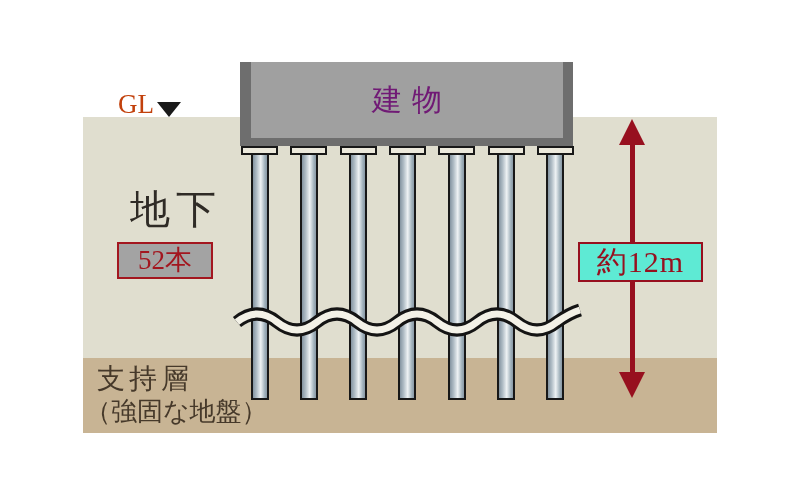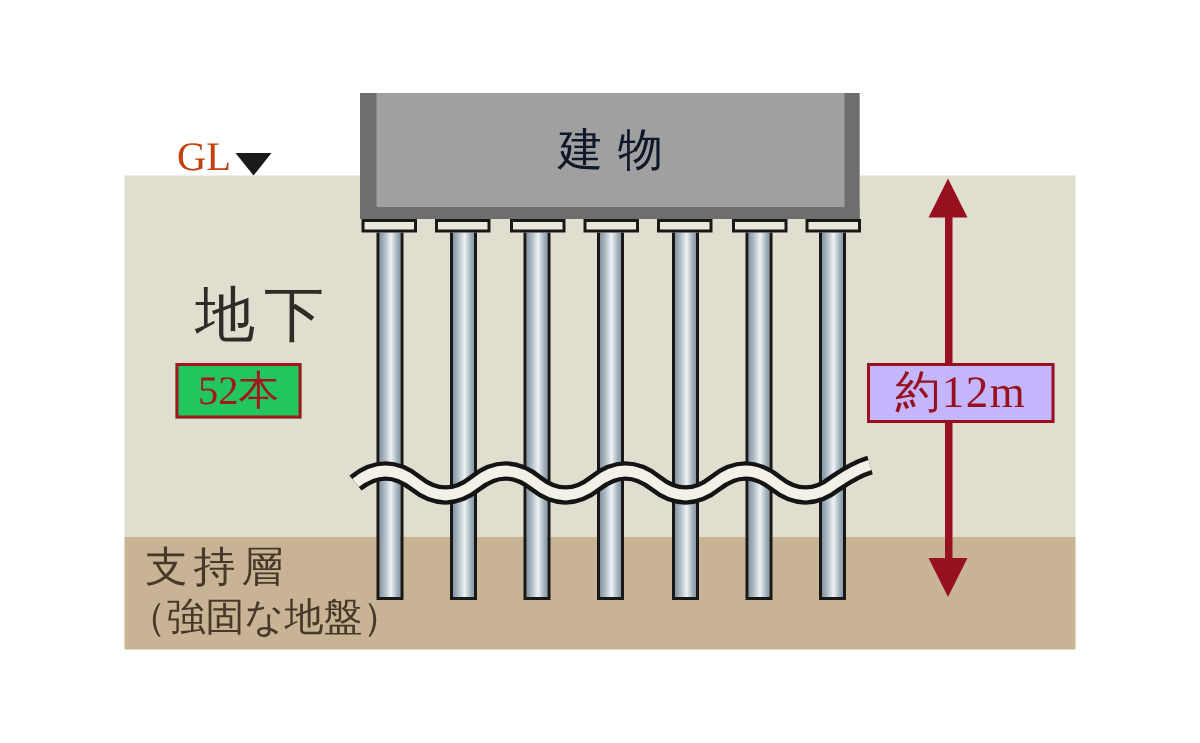--- a/index.html
+++ b/index.html
@@ -15,47 +15,47 @@
   .gl-text{font-size:27px;line-height:25px;color:#c2410c;}
   .gl-tri{width:0;height:0;border-left:12px solid transparent;border-right:12px solid transparent;
           border-top:15px solid #1a1a1a;margin-left:3px;margin-bottom:0px;}
   
   .building{position:absolute;left:240px;top:62px;width:333px;height:84px;box-sizing:border-box;
     background:var(--building-fill,#a0a0a0);
     border-left:11px solid var(--building-border,#6e6e6e);
     border-right:10px solid var(--building-border,#6e6e6e);
     border-bottom:8px solid var(--building-border,#6e6e6e);
     display:flex;align-items:center;justify-content:center;z-index:5;}
-  .building-label{color:#0f172a;font-size:30px;letter-spacing:10px;padding-left:10px;}
+  .building-label{color:#701a75;font-size:30px;letter-spacing:10px;padding-left:10px;}
   
   .pile-cap{position:absolute;height:9px;width:37px;box-sizing:border-box;background:#ece9dc;
     border:2px solid #181818;z-index:3;}
   .pile-shaft{position:absolute;width:18px;box-sizing:border-box;top:150px;height:250px;
     border:2px solid #181818;
     background:linear-gradient(90deg,#8494a1 0%,#aebbc4 25%,#eef2f4 55%,#9fb0ba 85%,#8a99a6 100%);
     z-index:2;}
   
   .wave{position:absolute;left:230px;top:300px;z-index:4;}
   
   .underground-label{position:absolute;left:130px;top:182px;font-size:40px;letter-spacing:6px;color:#2f2b26;z-index:6;}
   
-  .count-box{position:absolute;left:117px;top:242px;width:84px;height:37px;box-sizing:border-box;
-    background:#22c55e;border:2px solid var(--count-red,#a3161f);display:flex;align-items:center;justify-content:center;z-index:6;}
+  .count-box{position:absolute;left:117px;top:242px;width:96px;height:37px;box-sizing:border-box;
+    background:#a3a3a3;border:2px solid var(--count-red,#a3161f);display:flex;align-items:center;justify-content:center;z-index:6;}
   .count-text{color:var(--count-red,#a3161f);font-size:27px;line-height:27px;}
   
   .arrow-shaft{position:absolute;left:630px;top:136px;width:5px;height:244px;background:var(--accent-red,#97101f);z-index:5;}
   .arrow-head-top{position:absolute;left:619px;top:119px;width:0;height:0;
     border-left:13px solid transparent;border-right:13px solid transparent;
     border-bottom:26px solid var(--accent-red,#97101f);z-index:5;}
   .arrow-head-bottom{position:absolute;left:619px;top:372px;width:0;height:0;
     border-left:13px solid transparent;border-right:13px solid transparent;
     border-top:26px solid var(--accent-red,#97101f);z-index:5;}
   
   .depth-box{position:absolute;left:578px;top:242px;width:125px;height:40px;box-sizing:border-box;
-    background:#c4b5fd;border:2px solid var(--accent-red,#8f1020);
+    background:#5eead4;border:2px solid var(--accent-red,#8f1020);
     display:flex;align-items:center;justify-content:center;z-index:6;}
   .depth-text{color:var(--accent-red,#8f1020);font-size:30px;line-height:30px;letter-spacing:1px;}
   
   .support-label{position:absolute;left:85px;top:362px;color:#46392a;z-index:6;}
   .support-line1{font-size:28px;line-height:34px;padding-left:12px;letter-spacing:4px;}
   .support-line2{font-size:26px;line-height:31px;letter-spacing:0px;}
 </style>
 </head>
 <body>
 

